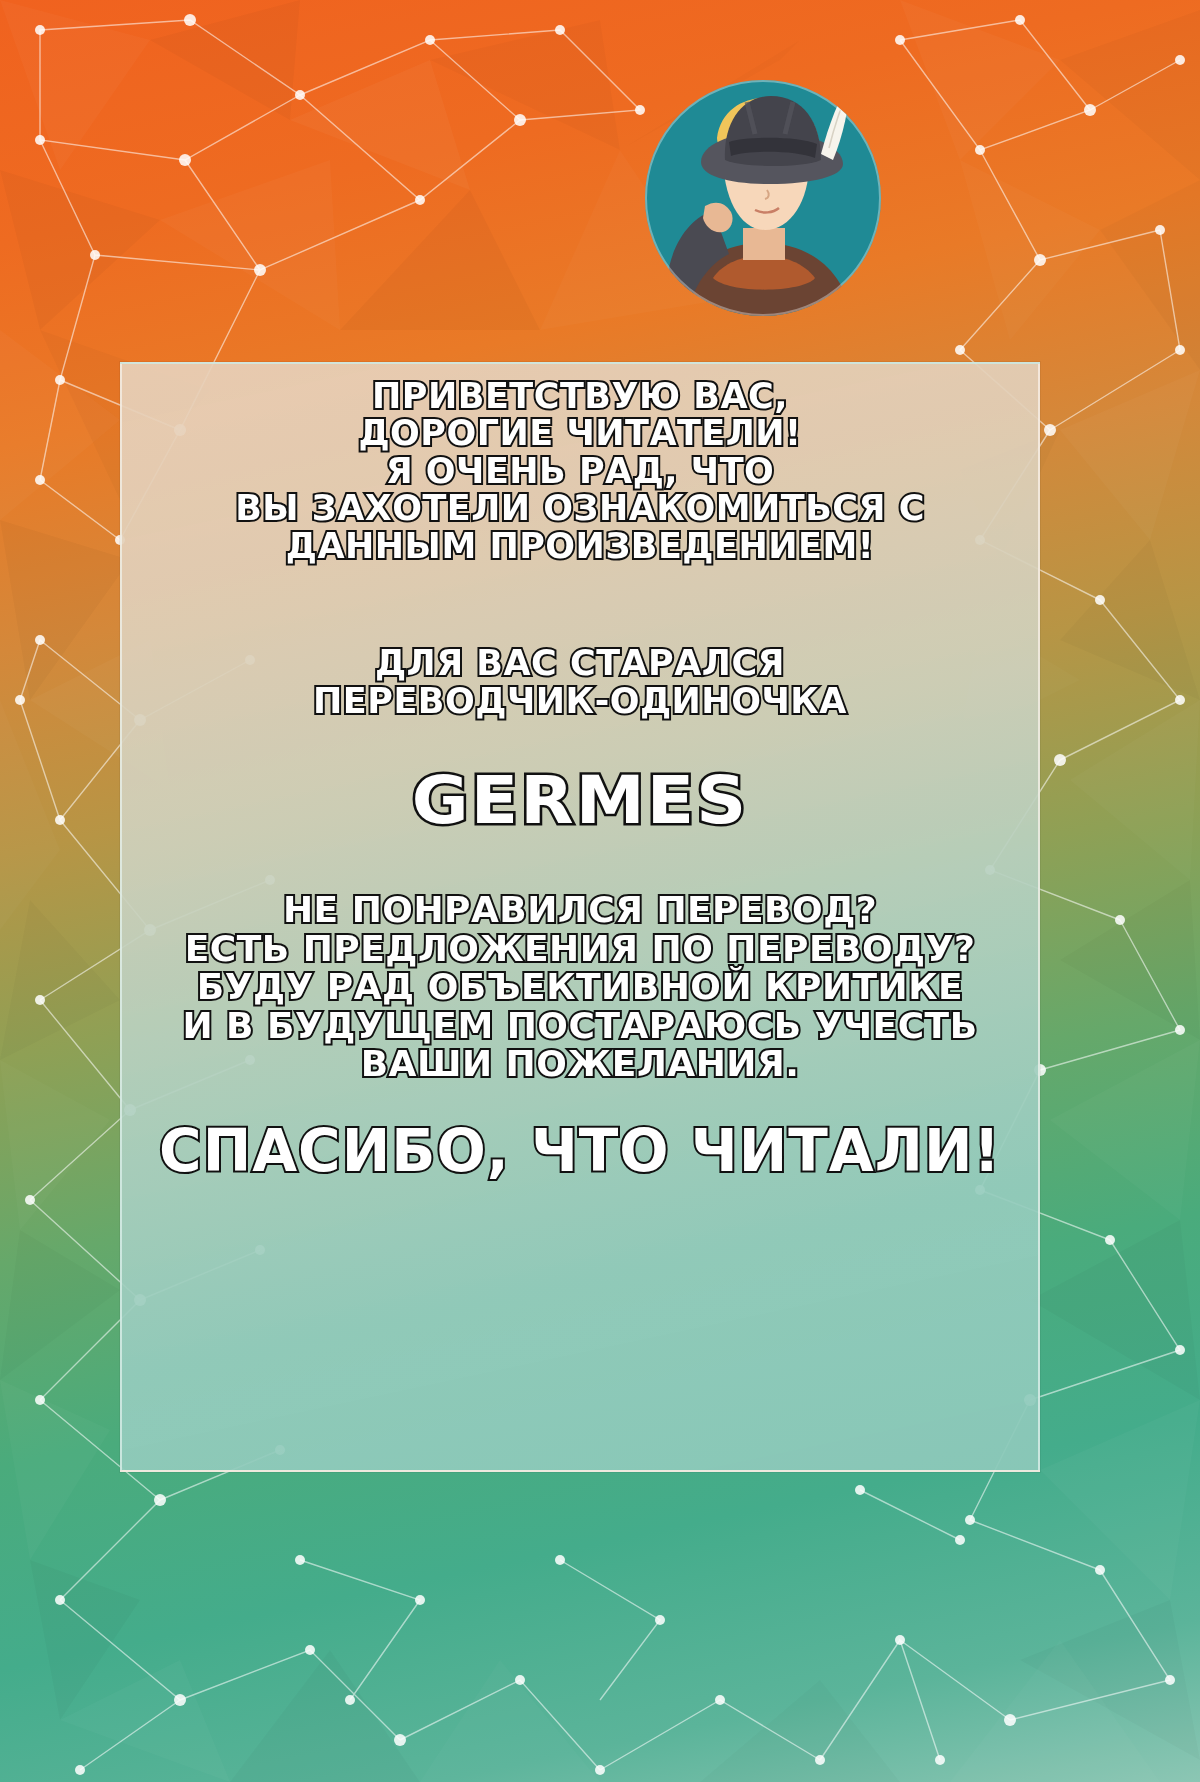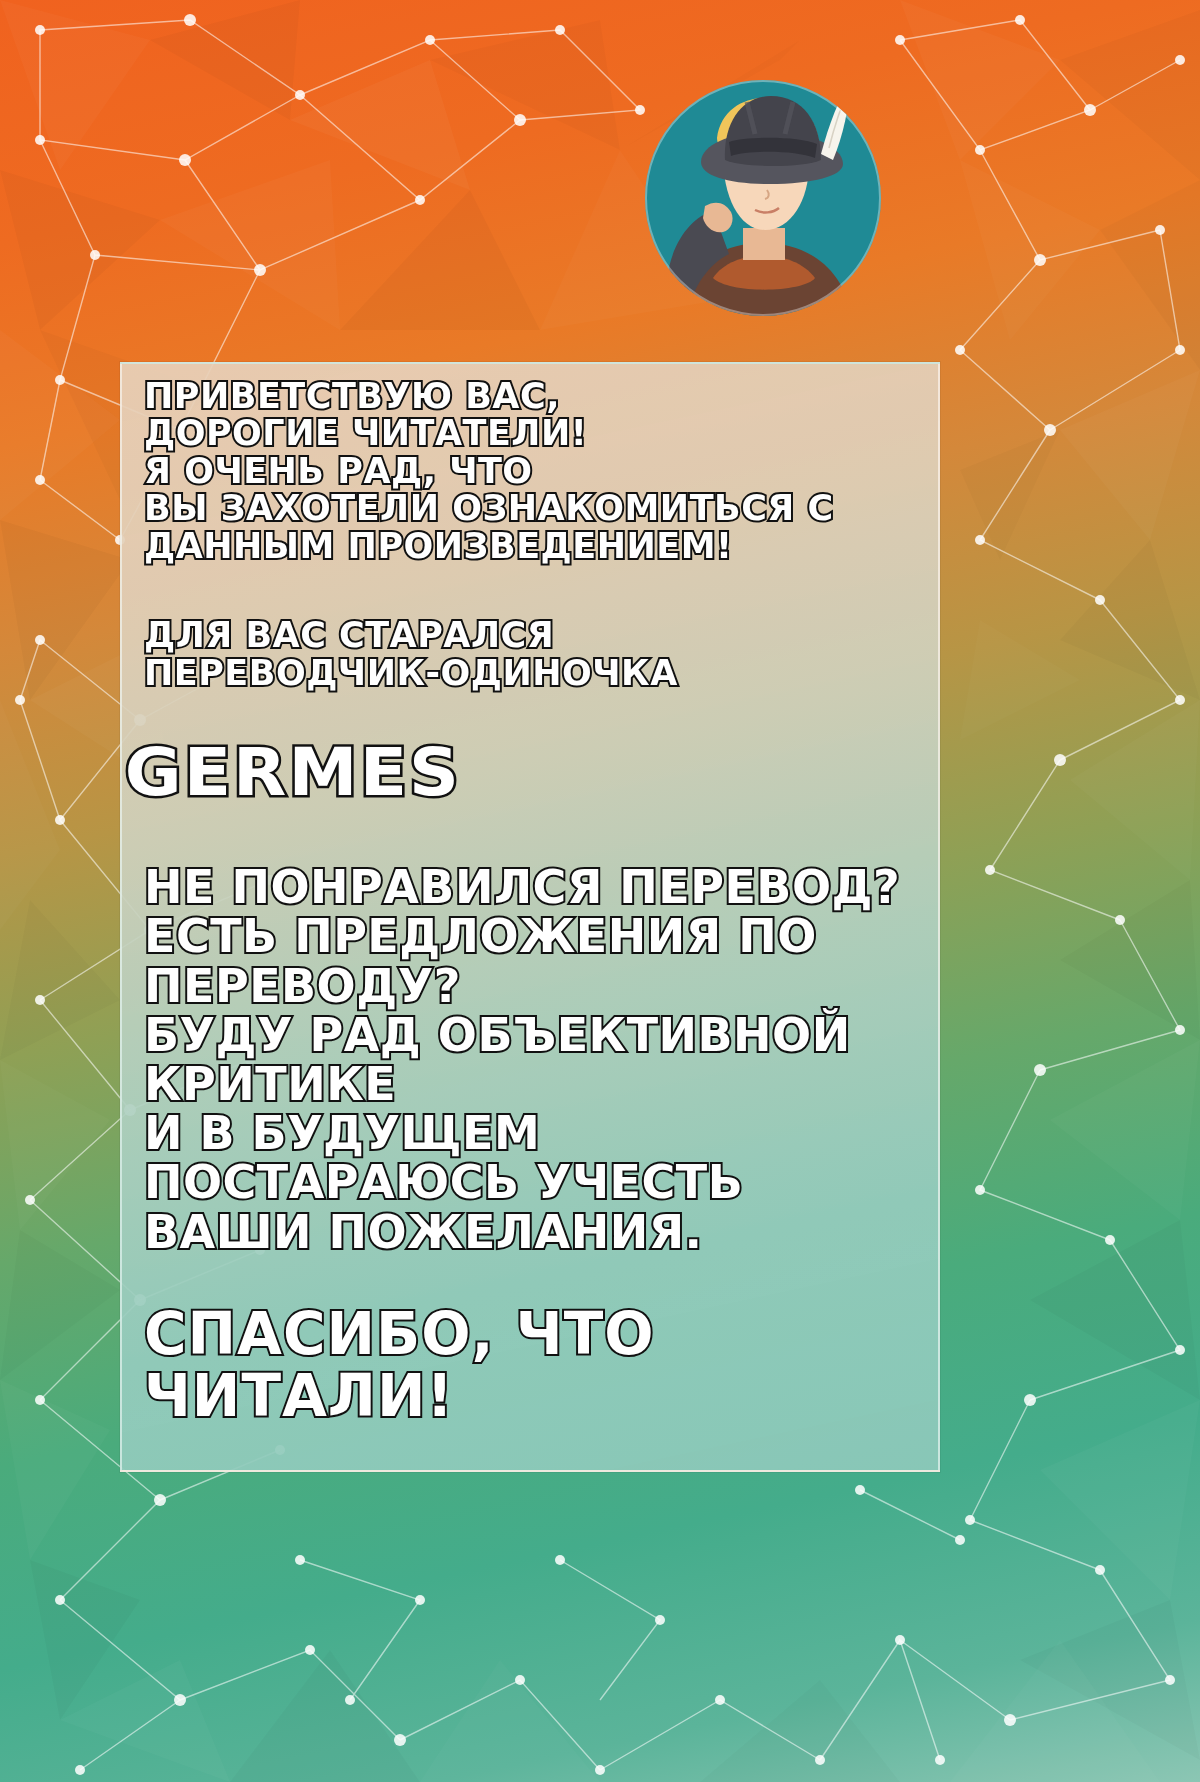--- a/index.html
+++ b/index.html
@@ -48,33 +48,34 @@
     top: 78px;
     width: 240px;
     height: 240px;
   }
 
   
   .note-card {
     position: absolute;
     left: 120px;
     top: 362px;
-    width: 820px;
+    width: 920px;
     height: 1110px;
     background: linear-gradient(168deg,
         rgba(232,209,186,0.93) 0%,
         rgba(225,208,186,0.92) 18%,
         rgba(206,209,190,0.92) 38%,
         rgba(176,208,193,0.92) 58%,
         rgba(150,204,190,0.92) 78%,
         rgba(141,201,186,0.93) 100%);
     border: 2px solid rgba(255,255,255,0.55);
     box-shadow: 0 0 0 1px rgba(0,0,0,0.05);
     box-sizing: border-box;
     padding: 8px 22px 12px 22px;
+    text-align: center;
   }
 
   .note-text {
     font-family: "DejaVu Sans", sans-serif;
     font-weight: bold;
     letter-spacing: 0.5px;
     color: #ffffff;
     -webkit-text-stroke: 4px #111111;
     paint-order: stroke fill;
     text-transform: uppercase;
@@ -82,45 +83,45 @@
     margin: 0;
     white-space: pre-line;
   }
 
   .blk-greeting {
     font-size: 35px;
     margin-top: 6px;
   }
   .blk-credit {
     font-size: 35px;
-    margin-top: 52px;
+    margin-top: 80px;
   }
   .brand {
     font-family: "DejaVu Sans", sans-serif;
     font-weight: bold;
     font-size: 66px;
     letter-spacing: 2px;
     color: #ffffff;
     -webkit-text-stroke: 5px #111111;
     paint-order: stroke fill;
     margin-top: 42px;
     font-variant: small-caps;
     transform: scaleX(1.05);
   }
   .blk-like {
     font-size: 37px;
     margin-top: 48px;
   }
   .blk-feedback {
-    font-size: 46px;
+    font-size: 36px;
     margin-top: 52px;
   }
   .blk-thanks {
     font-size: 58px;
-    margin-top: 46px;
+    margin-top: 36px;
     letter-spacing: 1px;
   }
 </style>
 </head>
 <body>
 
 <div class="page">
 
   <div class="bg-base"></div>
 

